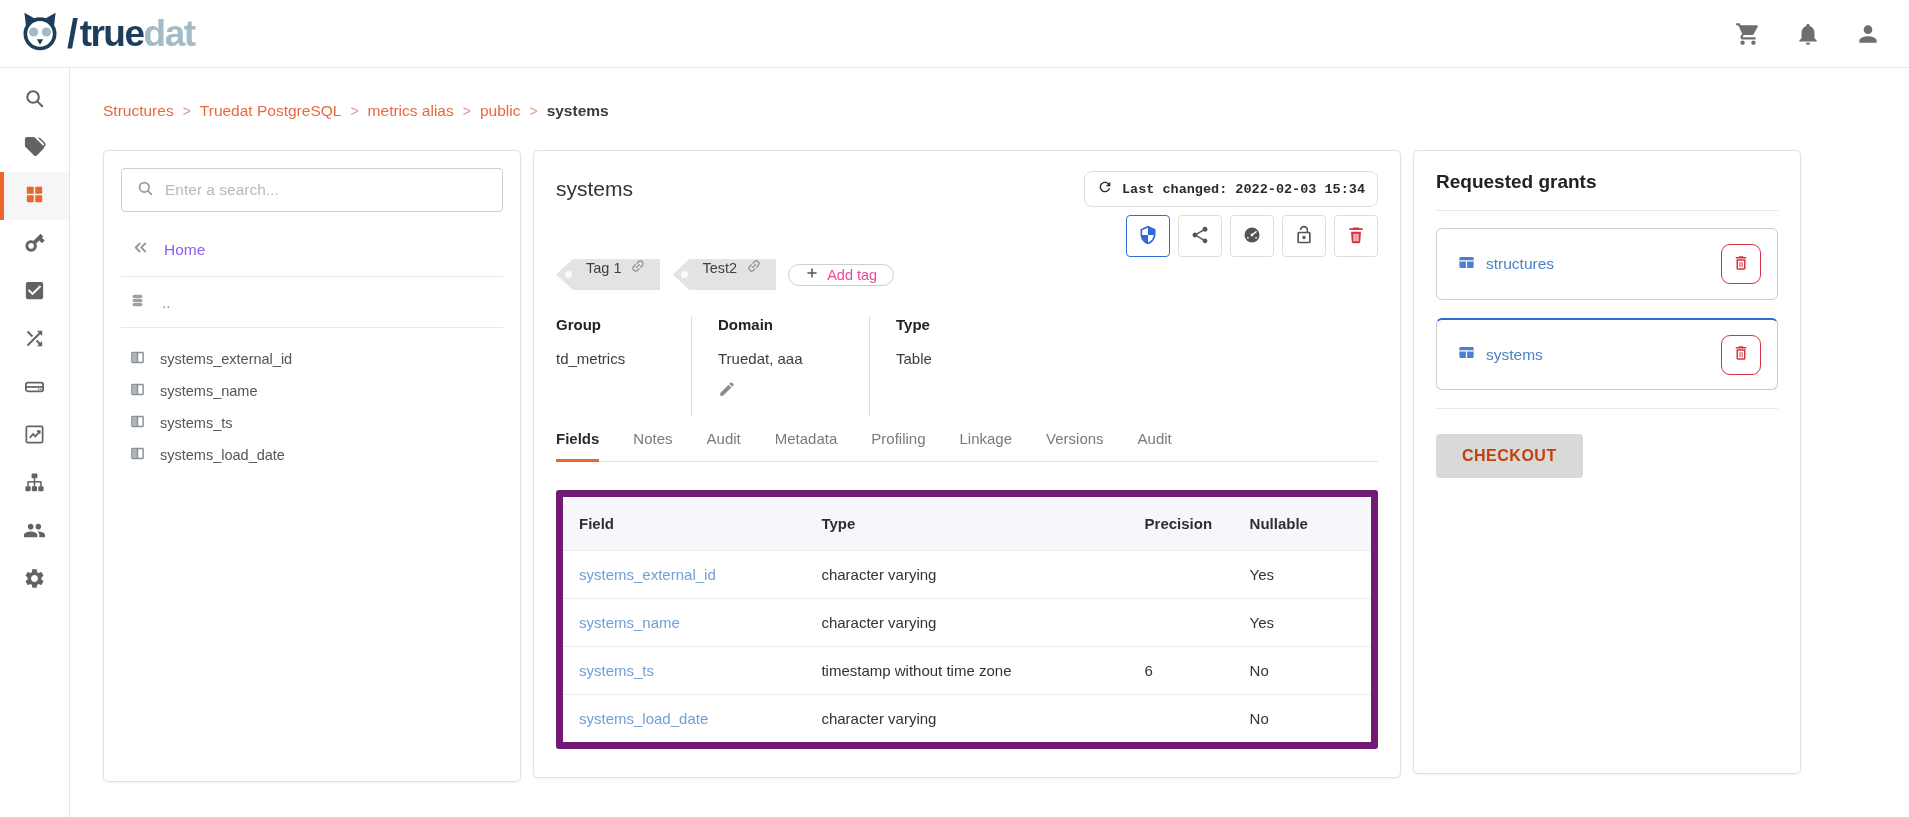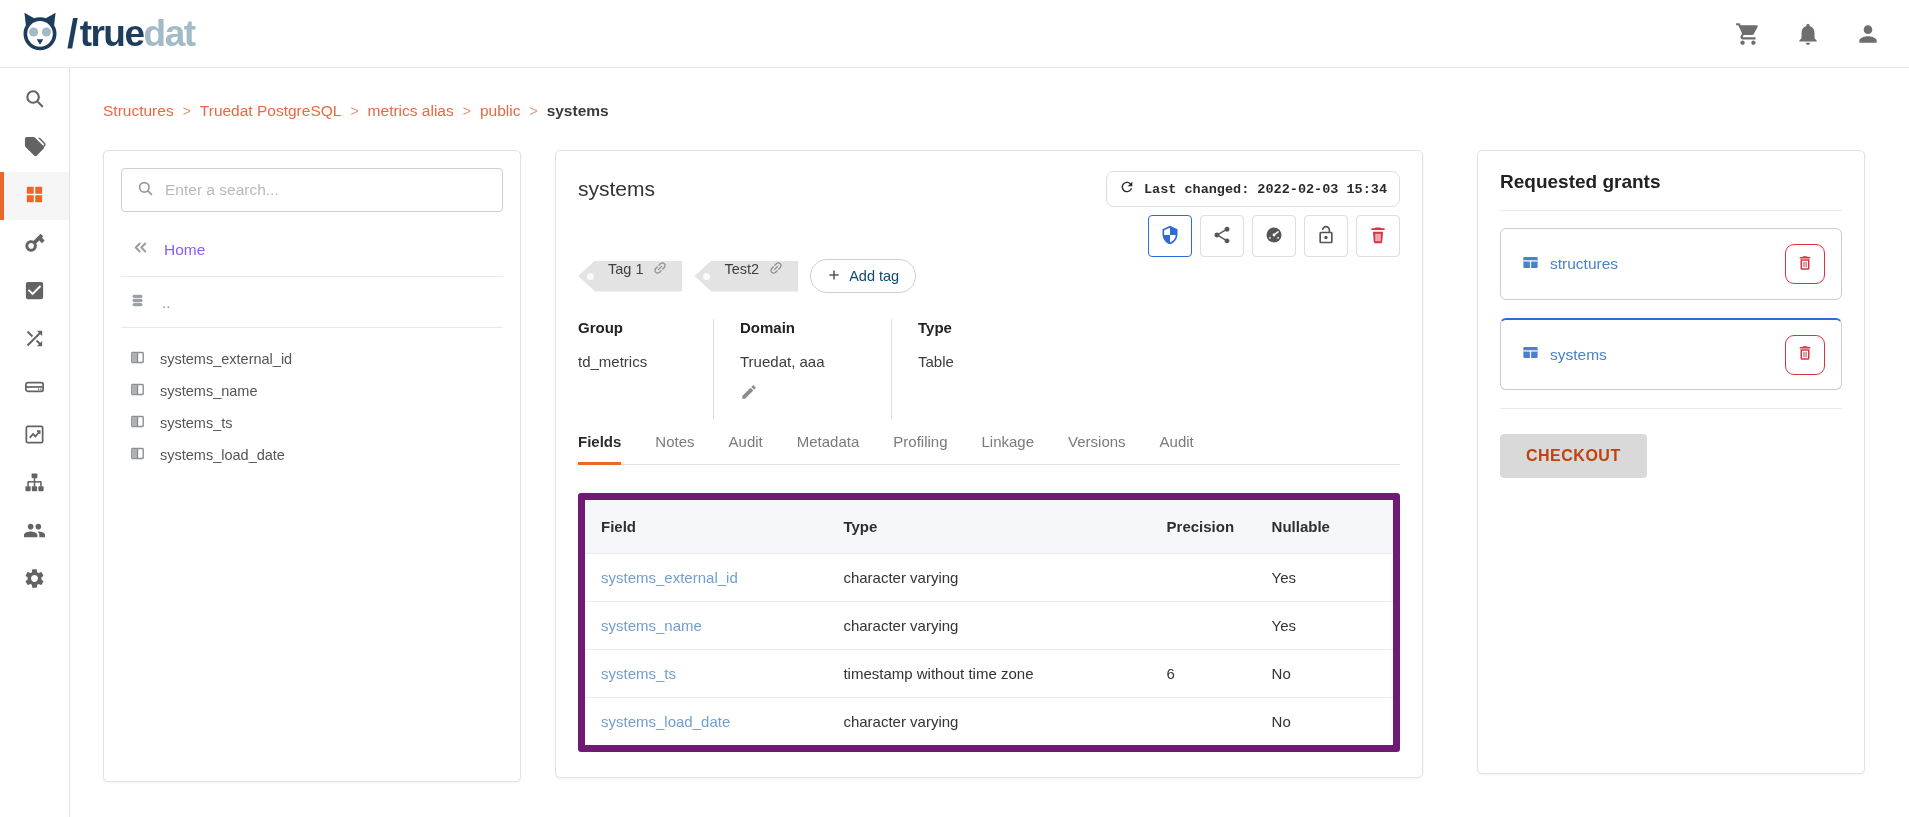--- a/index.html
+++ b/index.html
@@ -30,26 +30,26 @@
 
   .content { flex:1; padding:34px 40px 0 33px; }
 
   
   .breadcrumb { font-size:15.5px; display:flex; gap:9px; align-items:center; }
   .breadcrumb a { color:#e8693f; text-decoration:none; cursor:pointer; }
   .crumb-sep { color:#dd9b7e; font-size:14px; }
   .crumb-current { color:#3a3a3a; font-weight:700; }
 
   
-  .panels { display:flex; gap:34px; margin-top:30px; align-items:flex-start; }
+  .panels { display:flex; gap:12px; margin-top:30px; align-items:flex-start; }
   .panel { background:#fff; border:1px solid #e2e2e2; border-radius:5px;
     box-shadow:0 1px 3px rgba(0,0,0,.05); }
   .panel-left  { width:418px; height:632px; padding:17px 17px; }
   .panel-main  { width:868px; height:628px; padding:20px 22px; }
-  .panel-right { width:388px; height:624px; padding:20px 22px;margin-left:20px; }
+  .panel-right { width:388px; height:624px; padding:20px 22px; }
 
   
   .searchbox { display:flex; align-items:center; gap:10px; border:1px solid #cfcfcf;
     border-radius:4px; height:44px; padding:0 14px; }
   .searchbox svg { width:19px; height:19px; flex:none; }
   .searchbox input { border:none; outline:none; font-size:15.5px; flex:1;
     font-family:"Liberation Sans", sans-serif; color:#555; }
   .searchbox input::placeholder { color:#b9b9b9; }
   .explorer-home { display:flex; align-items:center; gap:14px; margin:26px 0 0 10px;
     color:#8b5cf6; font-size:15.5px; cursor:pointer;text-align:center; }
@@ -77,21 +77,21 @@
   .action-btn.primary { border:1px solid #2e6bd4; }
 
   .tag-row { display:flex; align-items:center; gap:12px; margin-top:2px; }
   .tag-pill { position:relative; background:#e3e3e3; height:31px; display:flex;
     align-items:center; gap:9px; padding:0 14px 14px 30px; font-size:14.5px; color:#3f3f3f;
     clip-path:polygon(17px 0, 100% 0, 100% 100%, 17px 100%, 0 50%); cursor:pointer; }
   .tag-pill::before { content:""; position:absolute; left:9px; top:50%; margin-top:-3.5px;
     width:7px; height:7px; border-radius:50%; background:#fafafa; }
   .tag-pill svg { width:16px; height:16px; }
   .add-tag { display:flex; align-items:center; gap:8px; border:1px solid #cfcfcf;
-    border-radius:17px; height:34px; padding:0 16px; font-size:14.5px; color:#0c4a6e;
+    border-radius:17px; height:22px; padding:0 16px; font-size:14.5px; color:#ec4899;
     background:#fff; cursor:pointer; }
   .add-tag svg { width:14px; height:14px; }
 
   .info-row { display:flex; margin-top:26px; }
   .info-col { padding-right:46px; margin-right:26px; border-right:1px solid #dcdcdc;
     min-height:100px; }
   .info-col:last-child { border-right:none; }
   .info-col.c1 { width:152px; } .info-col.c2 { width:136px; }
   .info-label { font-size:15px; font-weight:700; color:#222; }
   .info-value { font-size:15px; color:#3c3c3c; margin-top:17px; }

